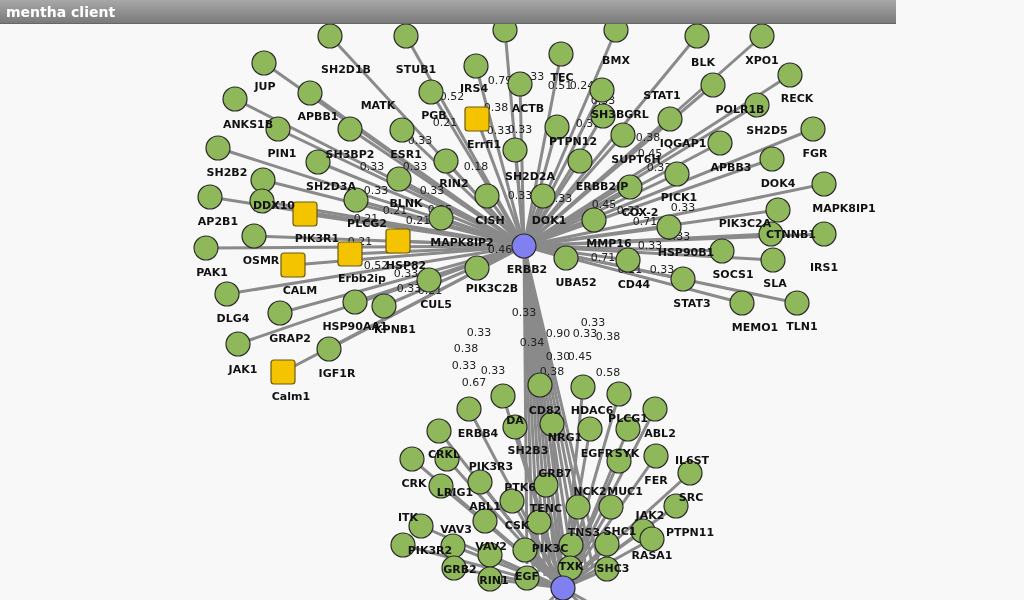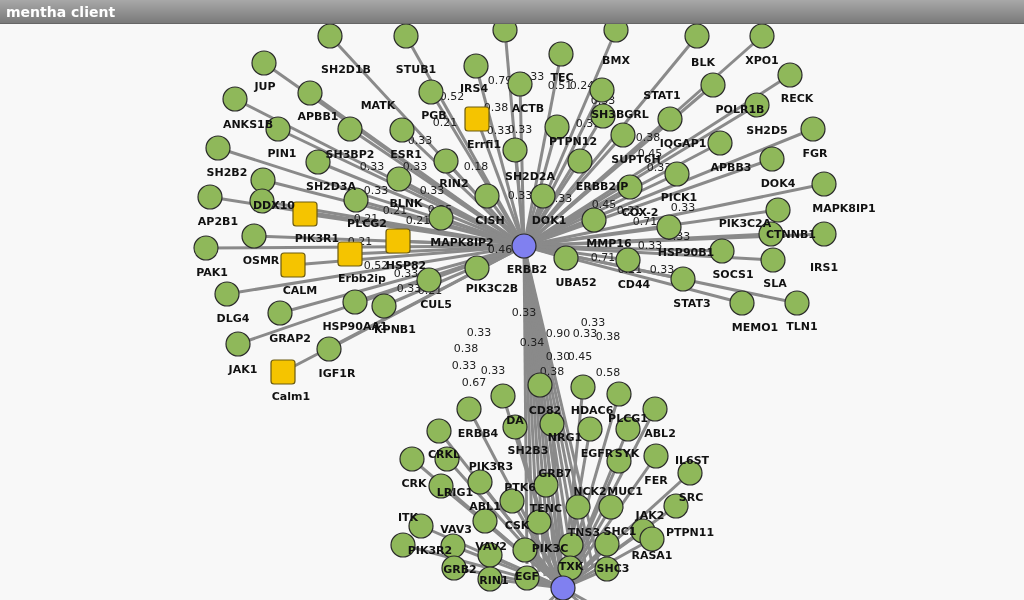--- a/index.html
+++ b/index.html
@@ -1,16 +1,16 @@
 <!DOCTYPE html>
 <html><head>
 <meta charset="utf-8">
 <style>
   html,body{margin:0;padding:0;width:1024px;height:600px;overflow:hidden;background:#f8f8f8;font-family:"DejaVu Sans","Liberation Sans",sans-serif;}
-  .titlebar{position:absolute;left:0;top:0;width:1024px;height:24px;background:linear-gradient(#a8a8a8,#7a7a7a);border-bottom:1px solid #666;box-sizing:border-box;}
+  .titlebar{position:absolute;left:0;top:0;width:896px;height:24px;background:linear-gradient(#a8a8a8,#7a7a7a);border-bottom:1px solid #666;box-sizing:border-box;}
   .titlebar .title{position:absolute;left:6px;top:3px;color:#fff;font-weight:bold;font-size:14px;line-height:18px;}
   .canvas{position:absolute;left:0;top:24px;width:1024px;height:576px;overflow:hidden;}
   svg{position:absolute;left:0;top:0;}
   .edge{stroke:#8a8a8a;stroke-width:3;}
   .node-circle{fill:#8fb85a;stroke:#2a2a2a;stroke-width:1.2;cursor:pointer;}
   .node-hub{fill:#8080f0;stroke:#2a2a2a;stroke-width:1.2;cursor:pointer;}
   .node-square{fill:#f5c400;stroke:#6b5a10;stroke-width:1.2;cursor:pointer;}
   .label{font-family:"DejaVu Sans",sans-serif;font-size:11px;font-weight:bold;fill:#111;text-anchor:middle;}
   .weight{font-family:"DejaVu Sans",sans-serif;font-size:11px;fill:#222;text-anchor:middle;}
 </style>

